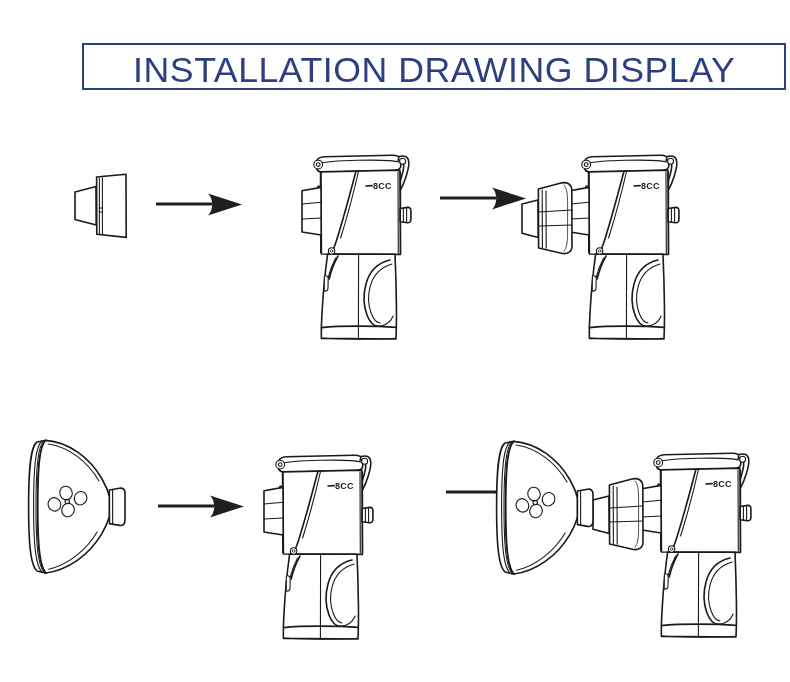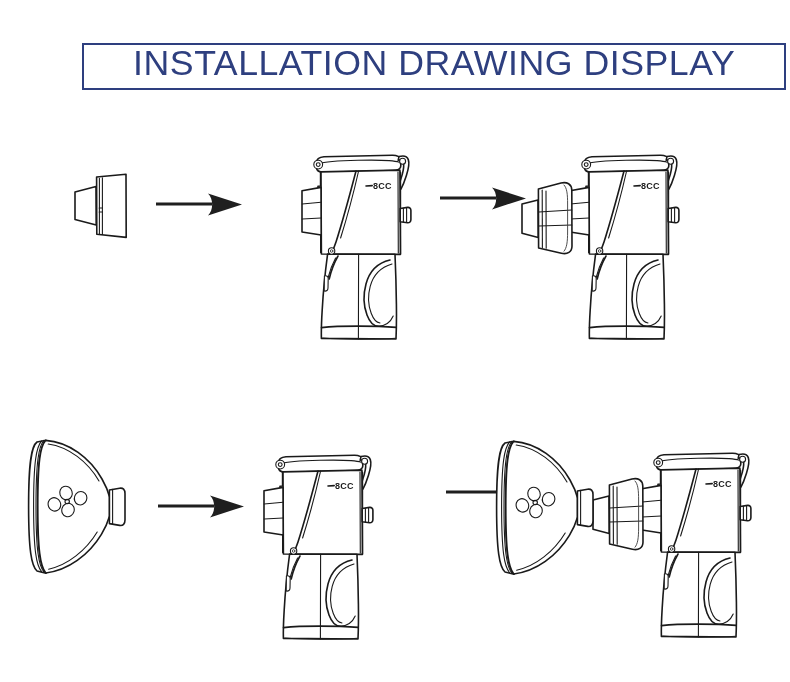--- a/index.html
+++ b/index.html
@@ -28,21 +28,21 @@
   .title-banner {
     position: absolute;
     left: 82px;
     top: 43px;
     width: 704px;
     height: 47px;
     box-sizing: border-box;
     border: 2px solid #2e3f7f;
     background: #ffffff;
     display: flex;
-    align-items: flex-start;
+    align-items: flex-end;
     justify-content: center;
   }
   .title-text {
     font-family: "Liberation Sans", sans-serif;
     font-size: 35px;
     line-height: 36px;
     font-weight: 400;
     letter-spacing: 0.5px;
     color: #2e3f7f;
     white-space: nowrap;

